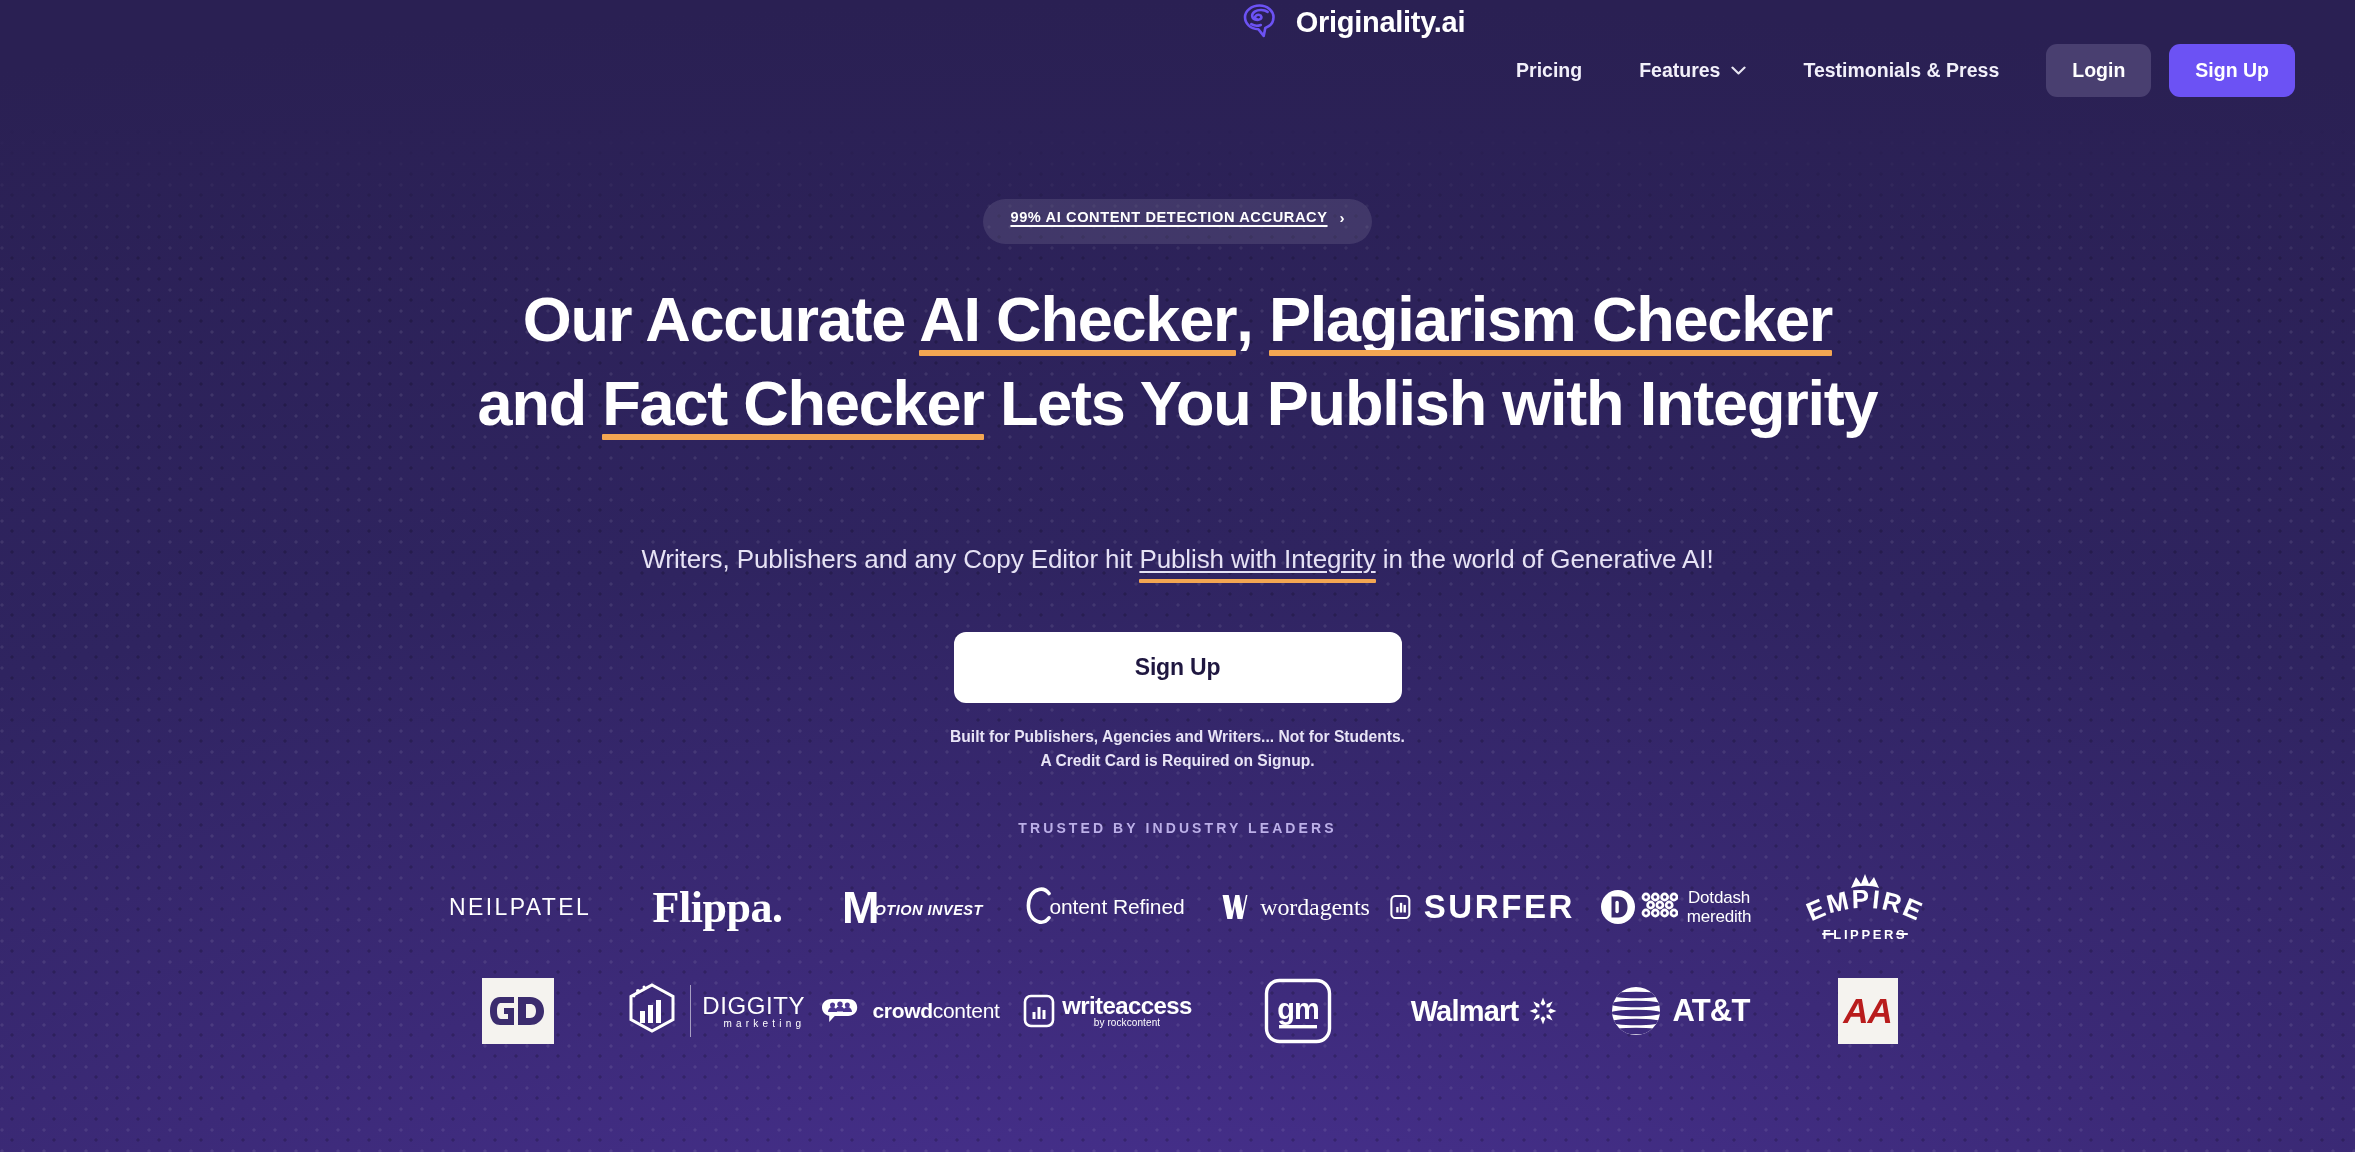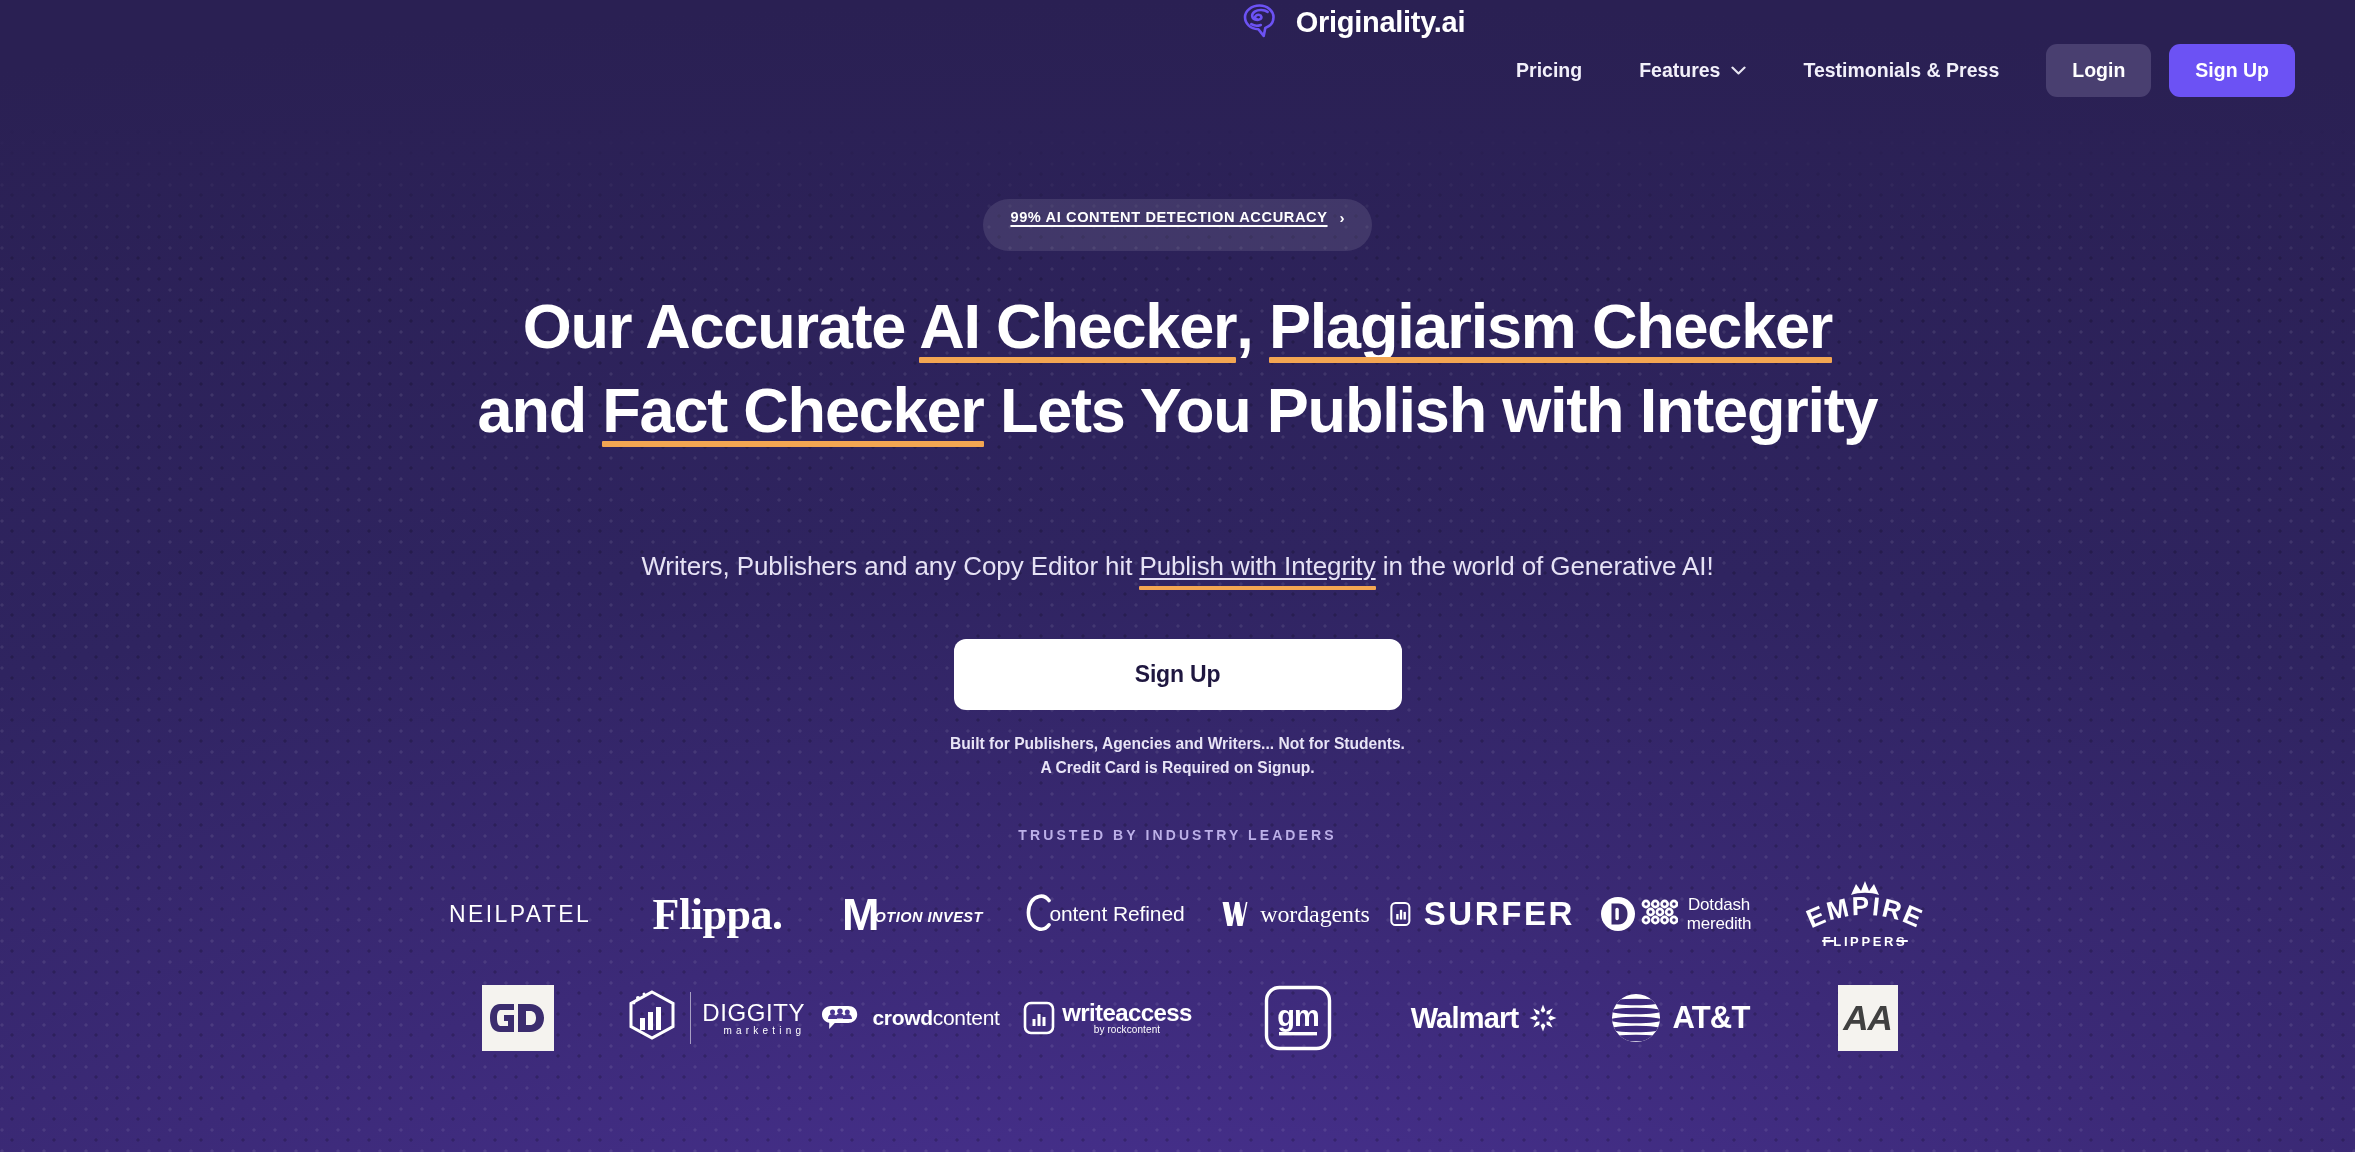--- a/index.html
+++ b/index.html
@@ -67,21 +67,21 @@
     padding:0 26px; height:53px; line-height:53px;
     cursor:pointer; white-space:nowrap;
   }
 
   
   .hero { text-align:center; padding-top:101px; }
   .badge {
     display:inline-flex; align-items:center; gap:12px;
     background:rgba(255,255,255,0.10);
     border-radius:30px;
-    padding:10px 27px 26px;
+    padding:10px 27px 19px;
     cursor:pointer;
   }
   .badge-text {
     font-size:14.6px; font-weight:700; letter-spacing:0.6px;
     color:#ffffff; text-decoration:underline; text-underline-offset:3px;
     text-decoration-thickness:1.6px;
   }
   .badge-arrow { font-size:15px; font-weight:700; color:#fff; line-height:1; }
 
   .h1 {
@@ -198,21 +198,21 @@
     font-size:29px; font-weight:700; color:#fff; letter-spacing:-0.8px;
   }
   .lg-att {
     font-size:31px; font-weight:700; color:#fff; letter-spacing:-0.8px;
   }
   .box-white {
     background:#f5f3ef; display:flex; align-items:center; justify-content:center;
   }
   .lg-aa {
     font-family:"Liberation Sans", sans-serif;
-    font-size:35px; font-weight:700; font-style:italic; color:#404040;
+    font-size:35px; font-weight:700; font-style:italic; color:#b91c1c;
     letter-spacing:-1px;
   }
   .divider-v { width:1.5px; height:52px; background:rgba(255,255,255,0.55); }
 </style>
 </head>
 <body>
 
 <div id="page">
   <div id="dots"></div>
 

